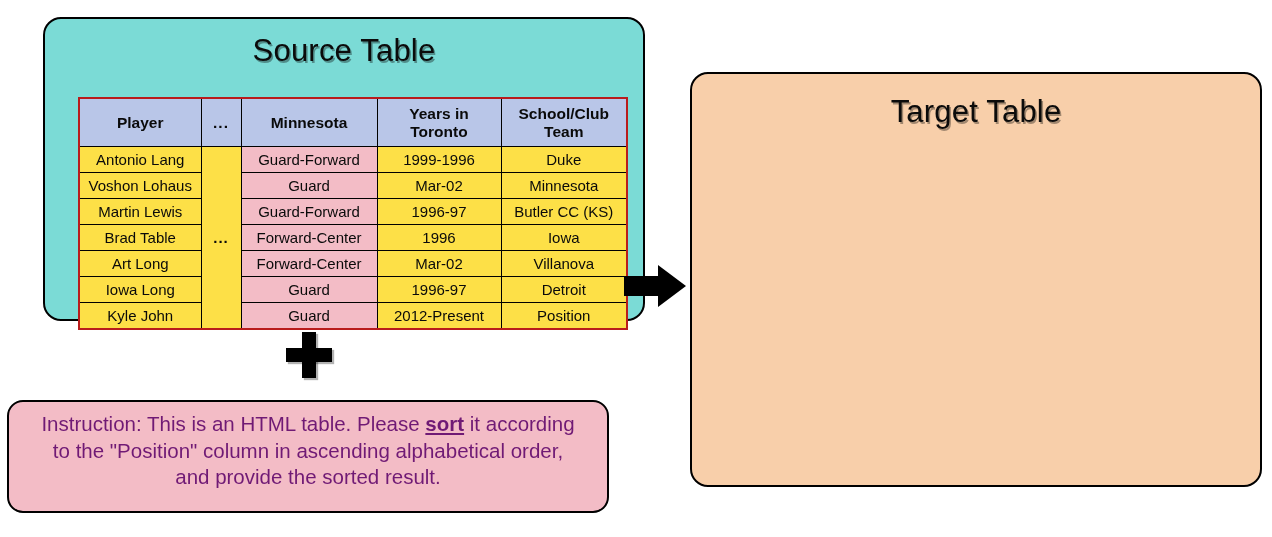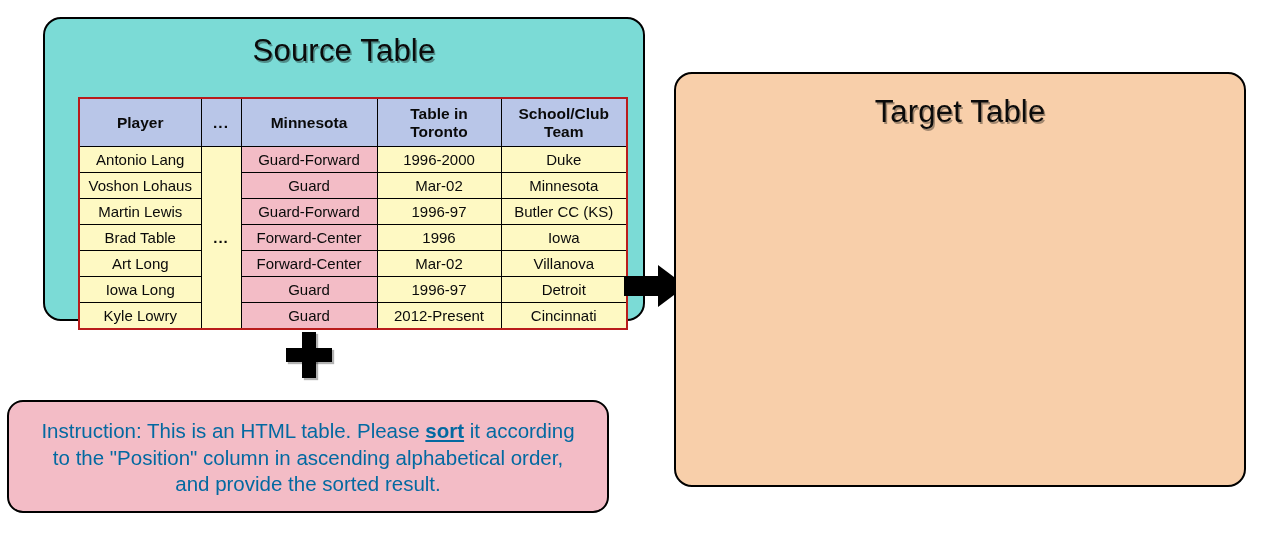--- a/index.html
+++ b/index.html
@@ -24,21 +24,21 @@
   }
   #source-panel {
     left: 15px;
     top: 17px;
     width: 602px;
     height: 304px;
     background: #7BDBD6;
     margin-left: 28px;
   }
   #target-panel {
-    left: 674px;
+    left: 690px;
     top: 72px;
     width: 572px;
     height: 415px;
     background: #F8CFAA;
   }
   #instruction-panel {
     left: 7px;
     top: 400px;
     width: 602px;
     height: 113px;
@@ -63,21 +63,21 @@
     border-collapse: collapse;
     table-layout: fixed;
     background: #ffffff;
     border: 2px solid #b91c1c;
   }
   table.data-table th,
   table.data-table td {
     border: 1.6px solid #000000;
     text-align: center;
     color: #0a0a0a;
-    background: #fef9c3;
+    background: #fde047;
     padding: 0;
     overflow: hidden;
     white-space: nowrap;
   }
   table.data-table th {
     background: #B9C6E8;
     font-weight: bold;
     line-height: 1.12;
   }
   .pink { background: #F3BCC6 !important; }
@@ -96,26 +96,26 @@
     position: absolute;
     left: 33px;
     top: 78px;
     width: 548px;
   }
   #source-table th { height: 47px; font-size: 15.5px; }
   #source-table td { height: 25px; font-size: 15px; }
 
   
   #instruction-text {
-    margin: 7px;
+    margin: 0;
     padding: 9px 24px 0 24px;
     text-align: center;
     font-size: 20.5px;
     line-height: 1.30;
-    color: #0369a1;
+    color: #701a75;
     font-family: "Liberation Sans", sans-serif;
   }
   #instruction-text b {
     font-weight: bold;
     text-decoration: underline;
   }
 
   
   #plus-sign {
     position: absolute;
@@ -157,30 +157,30 @@
         <col style="width:40px">
         <col style="width:136px">
         <col style="width:124px">
         <col style="width:126px">
     </colgroup>
     <thead>
       <tr>
         <th><span>Player</span></th>
         <th><span class="ellipsis-cell">...</span></th>
         <th><span>Minnesota</span></th>
-        <th><span>Table in</span><br><span>Toronto</span></th>
+        <th><span>Years in</span><br><span>Toronto</span></th>
         <th><span>School/Club</span><br><span>Team</span></th>
       </tr>
     </thead>
     <tbody>
       <tr>
         <td>Antonio Lang</td>
         <td class="ellipsis-cell" rowspan="7">...</td>
         <td class="pink">Guard-Forward</td>
-        <td>1996-2000</td>
+        <td>1999-1996</td>
         <td>Duke</td>
       </tr>
       <tr>
         <td>Voshon Lohaus</td>
         <td class="pink">Guard</td>
         <td>Mar-02</td>
         <td>Minnesota</td>
       </tr>
       <tr>
         <td>Martin Lewis</td>
@@ -200,24 +200,24 @@
         <td>Mar-02</td>
         <td>Villanova</td>
       </tr>
       <tr>
         <td>Iowa Long</td>
         <td class="pink">Guard</td>
         <td>1996-97</td>
         <td>Detroit</td>
       </tr>
       <tr>
-        <td>Kyle Lowry</td>
+        <td>Kyle John</td>
         <td class="pink">Guard</td>
         <td>2012-Present</td>
-        <td>Cincinnati</td>
+        <td>Position</td>
       </tr>
     </tbody>
   </table>
 </div>
 
 <div id="plus-sign">
   <div class="bar h"></div>
   <div class="bar v"></div>
 </div>
 

